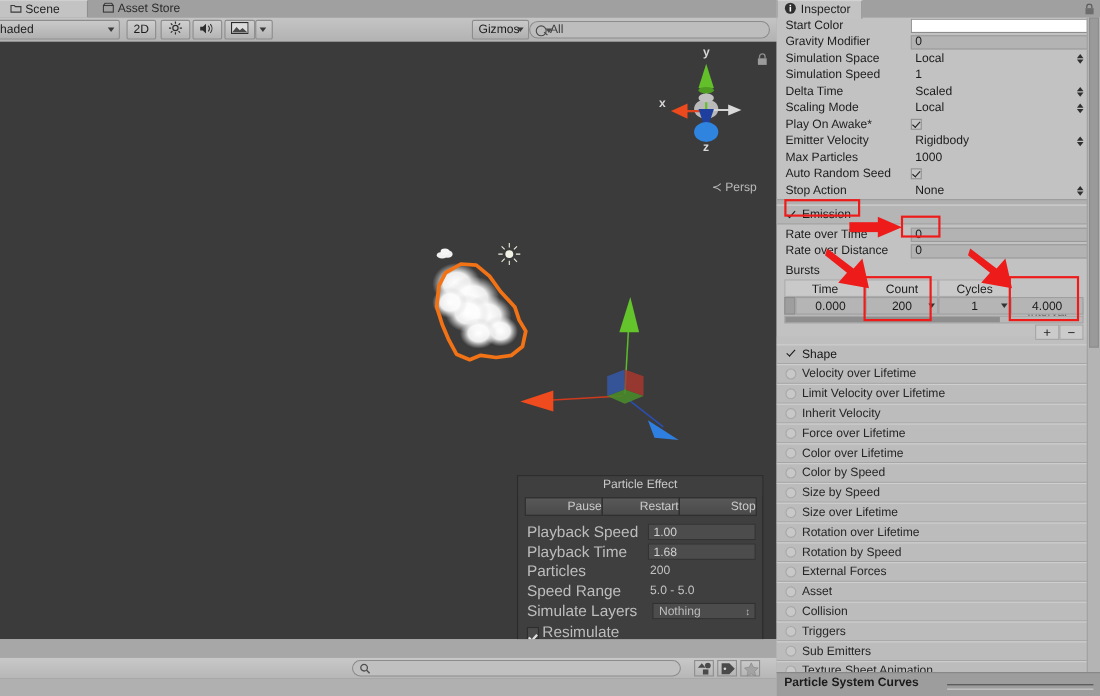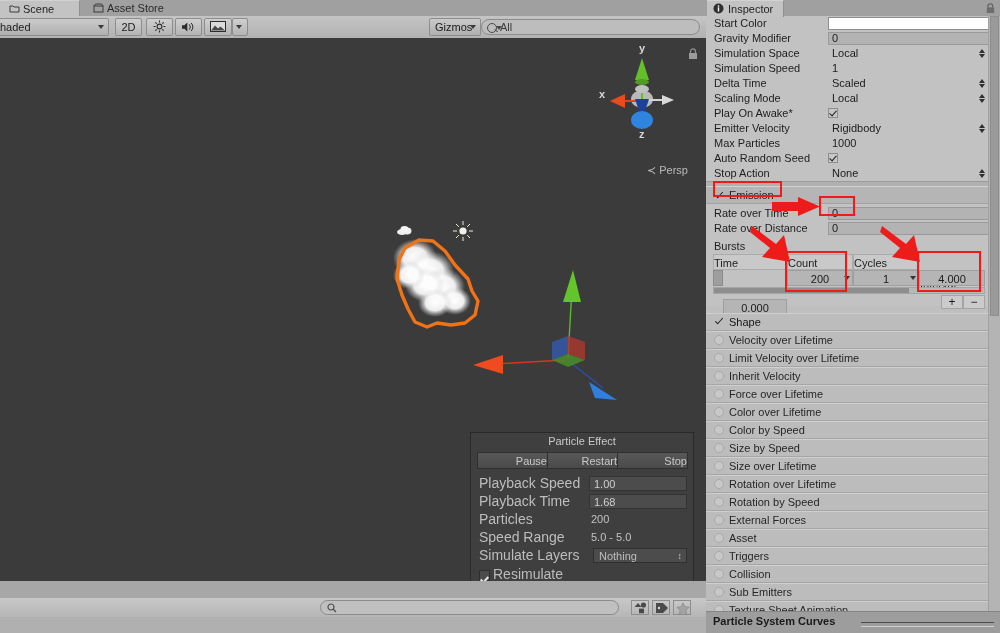--- a/index.html
+++ b/index.html
@@ -149,21 +149,21 @@
       box-sizing:border-box;}
   .modrow .rname{position:absolute;left:23px;top:0;font-size:11px;color:#262626;}
   .modrow.checked .rname{color:#151515;}
   .modrow .chkmark{position:absolute;left:8px;top:2px;width:10px;height:10px;}
   .modrow .chkmark:after{content:"";position:absolute;left:3px;top:0;width:3px;height:7px;
       border:solid #1c1c1c;border-width:0 1.7px 1.7px 0;transform:rotate(42deg);}
 
   
   #bursts-label{position:relative;height:15px;line-height:15px;}
   #bursts-label span{position:absolute;left:8px;font-size:11px;color:#1d1d1d;}
-  .bt-head{position:absolute;height:16px;line-height:16px;
+  .bt-head{position:absolute;height:16px;line-height:16px;text-align:center;
       font-size:11px;color:#1c1c1c;background:#c9c9c9;
       border:1px solid #ababab;box-sizing:border-box;}
   .bt-cell{position:absolute;height:16px;line-height:16px;text-align:center;
       font-size:11px;color:#1b1b1b;background:#b5b5b5;
       border:1px solid #9f9f9f;box-sizing:border-box;}
   .bt-cell .dd{position:absolute;right:2px;top:5px;width:0;height:0;
       border-left:3px solid transparent;border-right:3px solid transparent;
       border-top:4px solid #333;}
   .bt-grip{position:absolute;width:10px;height:16px;background:#9e9e9e;
       border:1px solid #8c8c8c;box-sizing:border-box;}
@@ -559,21 +559,21 @@
       </div>
 
       <div style="position:relative;height:52px;">
 
         <div class="bt-head" style="left:7px; top:0; width:74px;">Time</div>
         <div class="bt-head" style="left:81px;top:0; width:66px;">Count</div>
         <div class="bt-head" style="left:147px;top:0;width:66px;">Cycles</div>
         <div class="bt-head" style="left:213px;top:0;width:66px;margin-top:21px;">Interval</div>
 
         <div class="bt-grip" style="left:7px;top:16px;"></div>
-        <div class="bt-cell" style="left:17px;top:16px;width:64px;margin-top:29px;">0.000</div>
+        <div class="bt-cell" style="left:17px;top:16px;width:64px;">0.000</div>
         <div class="bt-cell" style="left:81px;top:16px;width:66px;">
           <span>200</span>
           <i class="dd"></i>
         </div>
         <div class="bt-cell" style="left:147px;top:16px;width:66px;">
           <span>1</span>
           <i class="dd"></i>
         </div>
         <div class="bt-cell" style="left:213px;top:16px;width:66px;">4.000</div>
 
@@ -634,25 +634,25 @@
       <div class="modrow">
         <span class="radio"></span>
         <span class="rname">External Forces</span>
       </div>
       <div class="modrow">
         <span class="radio"></span>
         <span class="rname">Asset</span>
       </div>
       <div class="modrow">
         <span class="radio"></span>
+        <span class="rname">Collision</span>
+      </div>
+      <div class="modrow">
+        <span class="radio"></span>
         <span class="rname">Triggers</span>
-      </div>
-      <div class="modrow">
-        <span class="radio"></span>
-        <span class="rname">Collision</span>
       </div>
       <div class="modrow">
         <span class="radio"></span>
         <span class="rname">Sub Emitters</span>
       </div>
       <div class="modrow">
         <span class="radio"></span>
         <span class="rname">Texture Sheet Animation</span>
       </div>
 

